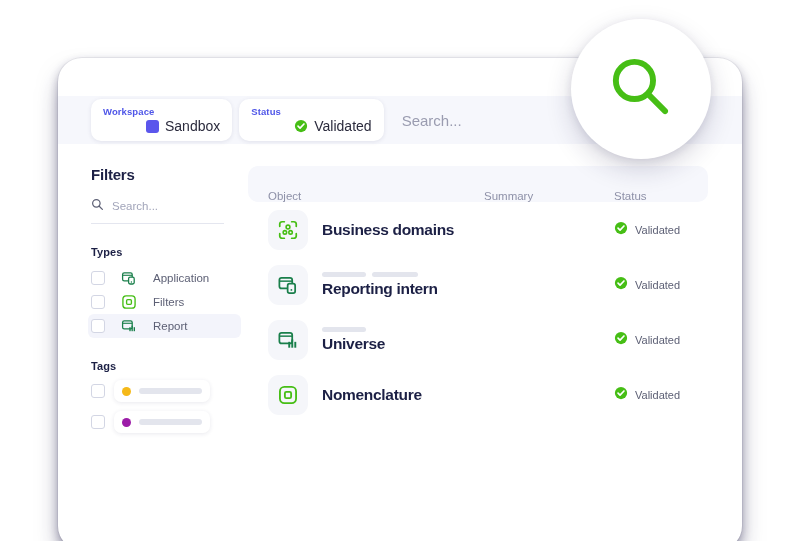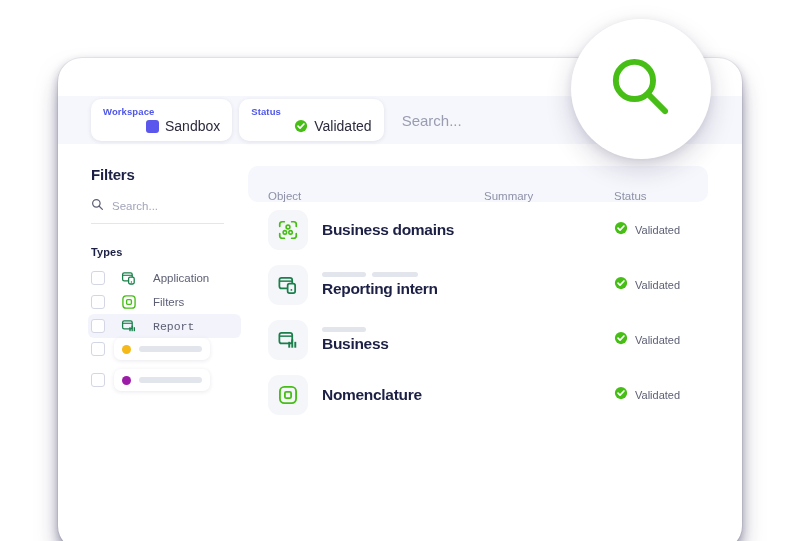--- a/index.html
+++ b/index.html
@@ -144,21 +144,20 @@
     align-items: center;
     gap: 16px;
     height: 24px;
     padding: 0 6px 0 0;
     border-radius: 6px;
     margin-left: -3px;
     padding-left: 3px;
   }
   .filter-row.selected {
     background: #f3f4fb;
-    font-family: Liberation Mono, monospace;
   }
   .checkbox {
     width: 12px;
     height: 12px;
     border: 1px solid #d3d6e4;
     border-radius: 3px;
     background: #fff;
     flex: none;
   }
   .filter-icon { width: 16px; height: 16px; flex: none; display: block; }
@@ -365,20 +364,21 @@
             <rect x="2" y="3.5" width="12" height="10" rx="2" fill="none" stroke="#1a7f4b" stroke-width="1.6"></rect>
             <line x1="2" y1="6.6" x2="14" y2="6.6" stroke="#1a7f4b" stroke-width="1.4"></line>
             <rect x="10.4" y="11.5" width="1.7" height="5" fill="#1a7f4b"></rect>
             <rect x="13.1" y="9.6" width="1.7" height="6.9" fill="#1a7f4b"></rect>
             <rect x="15.8" y="11.5" width="1.7" height="5" fill="#1a7f4b"></rect>
           </svg>
         </span>
         <span class="filter-label">Report</span>
       </div>
 
+      <div class="group-title">Tags</div>
 
       <div class="tag-row">
         <span class="checkbox"></span>
         <span class="tag-chip">
           <span class="tag-dot" style="background:#f5b919"></span>
           <span class="tag-bar"></span>
         </span>
       </div>
 
       <div class="tag-row">
@@ -469,21 +469,21 @@
               <line x1="2.6" y1="7.8" x2="16.6" y2="7.8" stroke="#1a7f4b" stroke-width="1.6"></line>
               <rect x="12.3" y="14" width="2.1" height="6.4" fill="#1a7f4b"></rect>
               <rect x="15.6" y="11.4" width="2.1" height="9" fill="#1a7f4b"></rect>
               <rect x="18.9" y="14" width="2.1" height="6.4" fill="#1a7f4b"></rect>
             </svg>
           </span>
           <span class="obj-text">
             <span class="obj-tagline">
               <span class="mini-bar" style="width:44px"></span>
             </span>
-            <span class="obj-name">Business</span>
+            <span class="obj-name">Universe</span>
           </span>
         </div>
         <div class="row-summary">
           <span class="summary-bar"></span>
         </div>
         <div class="row-status">
           <span>
             <svg viewBox="0 0 16 16" width="14" height="14">
               <circle cx="8" cy="8" r="7" fill="#46be15"></circle>
               <path d="M4.6 8.2 L6.9 10.4 L11.4 5.7" fill="none" stroke="#fff" stroke-width="1.9" stroke-linecap="round" stroke-linejoin="round"></path>

